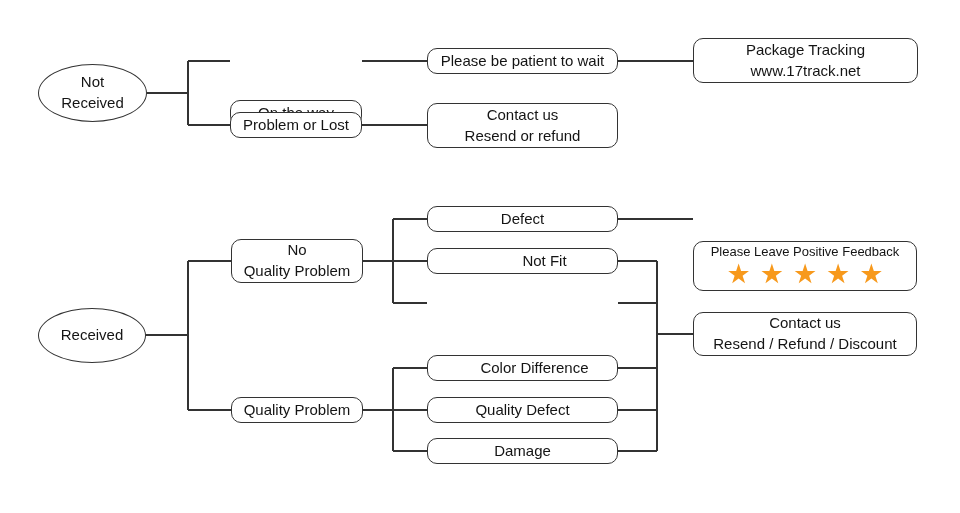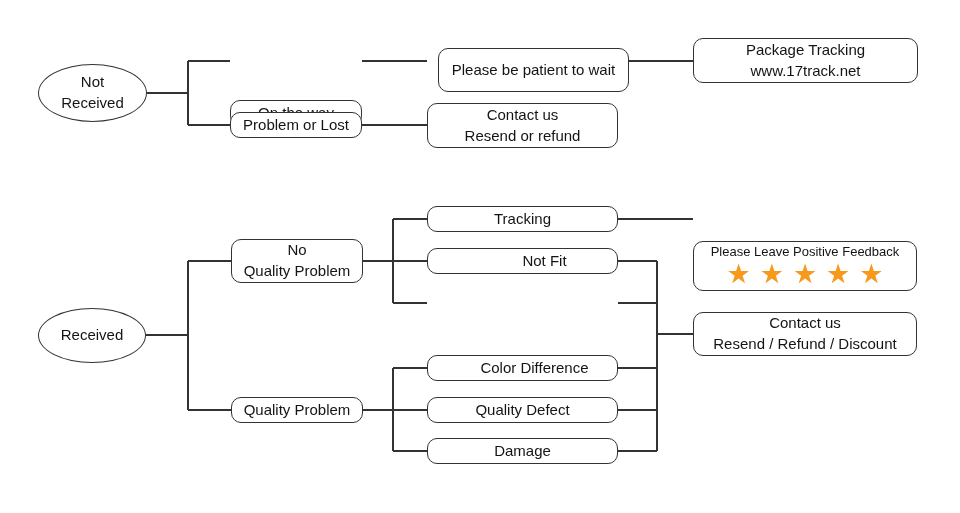--- a/index.html
+++ b/index.html
@@ -27,21 +27,21 @@
     line-height: 1.38;
     white-space: pre-line;
   }
   .box { border-radius: 10px; }
   .ellipse { border-radius: 50%; }
 
   
   .n-not-received       { left: 38px;  top: 64px;  width: 109px; height: 58px; }
   .n-on-the-way         { left: 230px; top: 60px;  width: 132px; height: 26px; margin-top: 40px; }
   .n-return-or-lost     { left: 230px; top: 112px; width: 132px; height: 26px; }
-  .n-please-be-patient  { left: 427px; top: 48px;  width: 191px; height: 44px; margin-left: 11px; }
+  .n-please-be-patient  { left: 427px; top: 48px;  width: 191px; height: 26px; }
   .n-package-tracking   { left: 693px; top: 38px;  width: 225px; height: 45px; }
   .n-contact-resend     { left: 427px; top: 103px; width: 191px; height: 45px; }
   .n-received           { left: 38px;  top: 308px; width: 108px; height: 55px; }
   .n-no-quality-problem { left: 231px; top: 239px; width: 132px; height: 44px; }
   .n-quality-problem    { left: 231px; top: 397px; width: 132px; height: 26px; }
   .n-satisfy            { left: 427px; top: 206px; width: 191px; height: 26px; }
   .n-not-fit            { left: 427px; top: 248px; width: 191px; height: 26px; padding-left: 44px; }
   .n-wrong-delivery     { left: 427px; top: 290px; width: 191px; height: 26px; }
   .n-color-difference   { left: 427px; top: 355px; width: 191px; height: 26px; padding-left: 24px; }
   .n-quality-defect     { left: 427px; top: 397px; width: 191px; height: 26px; }
@@ -110,21 +110,21 @@
   <div class="node box n-no-quality-problem">
     <span>No
 Quality Problem</span>
   </div>
 
   <div class="node box n-quality-problem">
     <span>Quality Problem</span>
   </div>
 
   <div class="node box n-satisfy">
-    <span>Tracking</span>
+    <span>Defect</span>
   </div>
 
   <div class="node box n-not-fit">
     <span>Not Fit</span>
   </div>
 
 
   <div class="node box n-color-difference">
     <span>Color Difference</span>
   </div>

